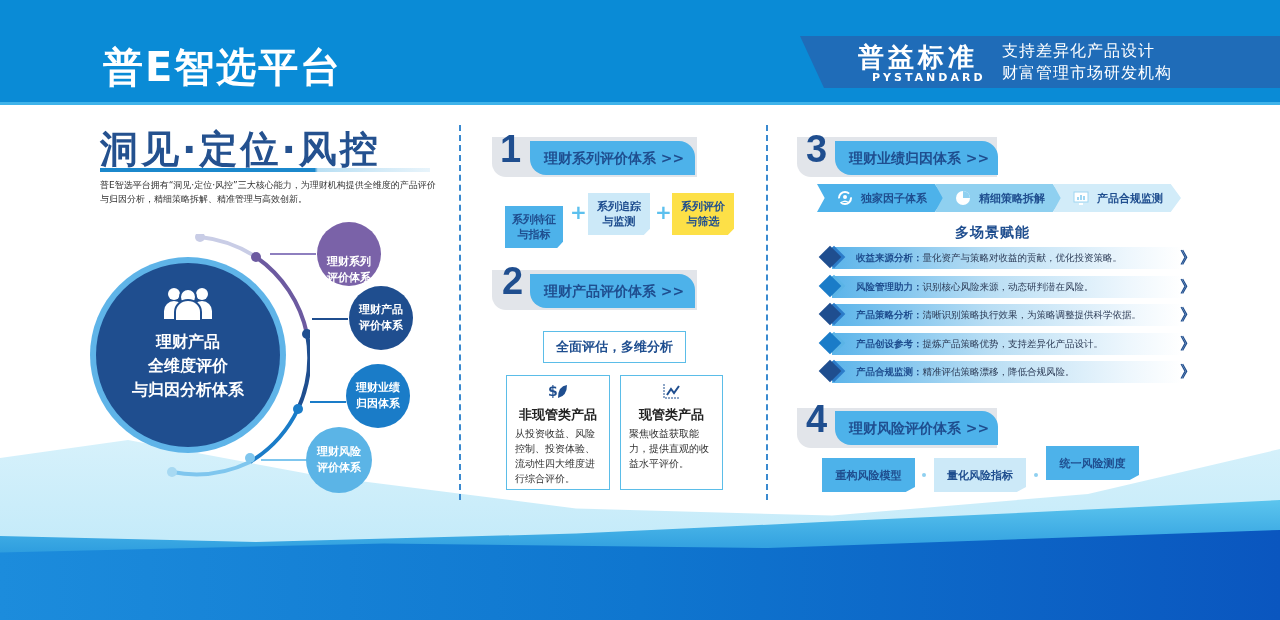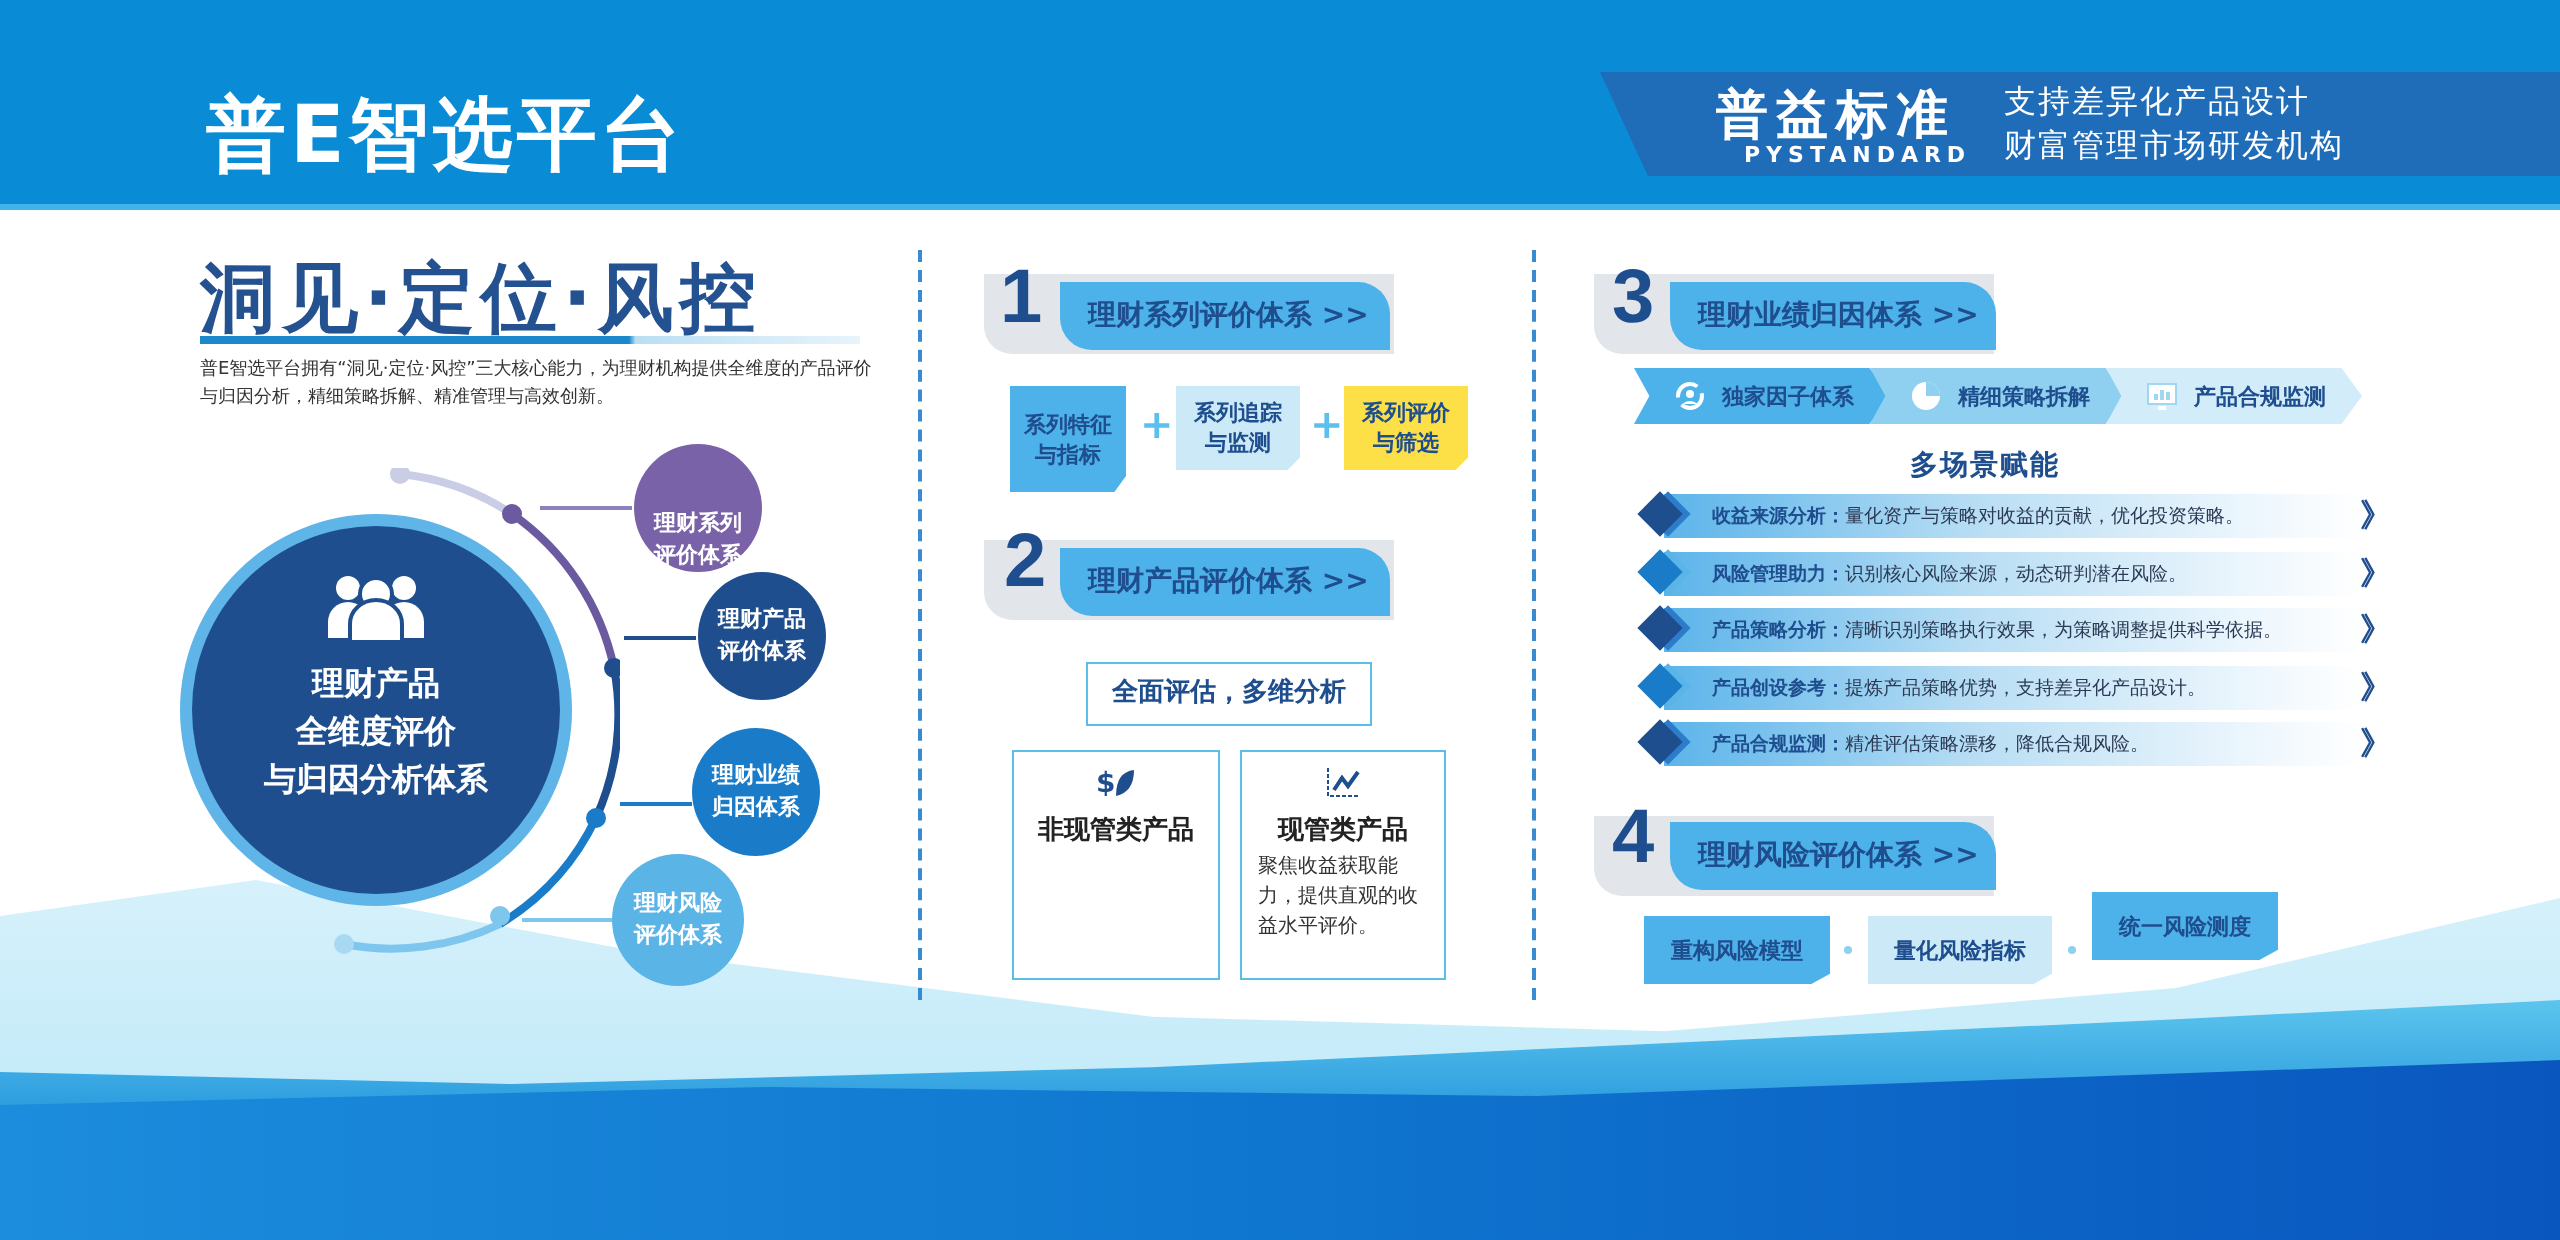--- a/index.html
+++ b/index.html
@@ -146,21 +146,21 @@
   <div>
       <div>理财风险</div>
       <div>评价体系</div>
     </div>
 </div>
 
 <div class="sec-num-bg" style="left:492px;top:137px;width:205px;"></div>
 <div class="sec-num" style="left:500px;top:128px;">1</div>
 <div class="sec-pill" style="left:530px;top:141px;width:165px;">理财系列评价体系 &gt;&gt;</div>
 
-<div class="chip" style="left:505px;top:193px;width:58px;height:53px;background:#4db2ea;">
+<div class="chip" style="left:505px;top:206px;width:58px;height:42px;background:#4db2ea;">
   <div>
       <div>系列特征</div>
       <div>与指标</div>
     </div>
 </div>
 <div class="plus" style="left:570px;top:200px;">+</div>
 <div class="chip" style="left:588px;top:193px;width:62px;height:42px;background:#cce9f8;">
   <div>
       <div>系列追踪</div>
       <div>与监测</div>
@@ -179,20 +179,21 @@
 <div class="sec-pill" style="left:530px;top:274px;width:165px;">理财产品评价体系 &gt;&gt;</div>
 
 <div class="sub-title-box">全面评估，多维分析</div>
 
 <div class="card" style="left:506px;top:375px;width:104px;height:115px;">
   <svg width="20" height="18" viewBox="0 0 20 18" style="margin-top:6px;">
     <text x="0" y="14" font-size="14" font-weight="bold" fill="#1f4e8f" font-family="DejaVu Sans, sans-serif">$</text>
     <path d="M10 16 Q10 4 19 3 Q19 14 10 16z" fill="#1f4e8f"></path>
   </svg>
   <div class="card-title">非现管类产品</div>
+  <div class="card-body">从投资收益、风险控制、投资体验、流动性四大维度进行综合评价。</div>
 </div>
 <div class="card" style="left:620px;top:375px;width:103px;height:115px;">
   <svg width="20" height="18" viewBox="0 0 20 18" style="margin-top:6px;">
     <path d="M2 2 V16 H18" stroke="#1f4e8f" stroke-width="1" stroke-dasharray="2 1" fill="none"></path>
     <path d="M5 13 L9 7 L12 11 L17 4" stroke="#1f4e8f" stroke-width="2" fill="none"></path>
   </svg>
   <div class="card-title">现管类产品</div>
   <div class="card-body">聚焦收益获取能力，提供直观的收益水平评价。</div>
 </div>
 

